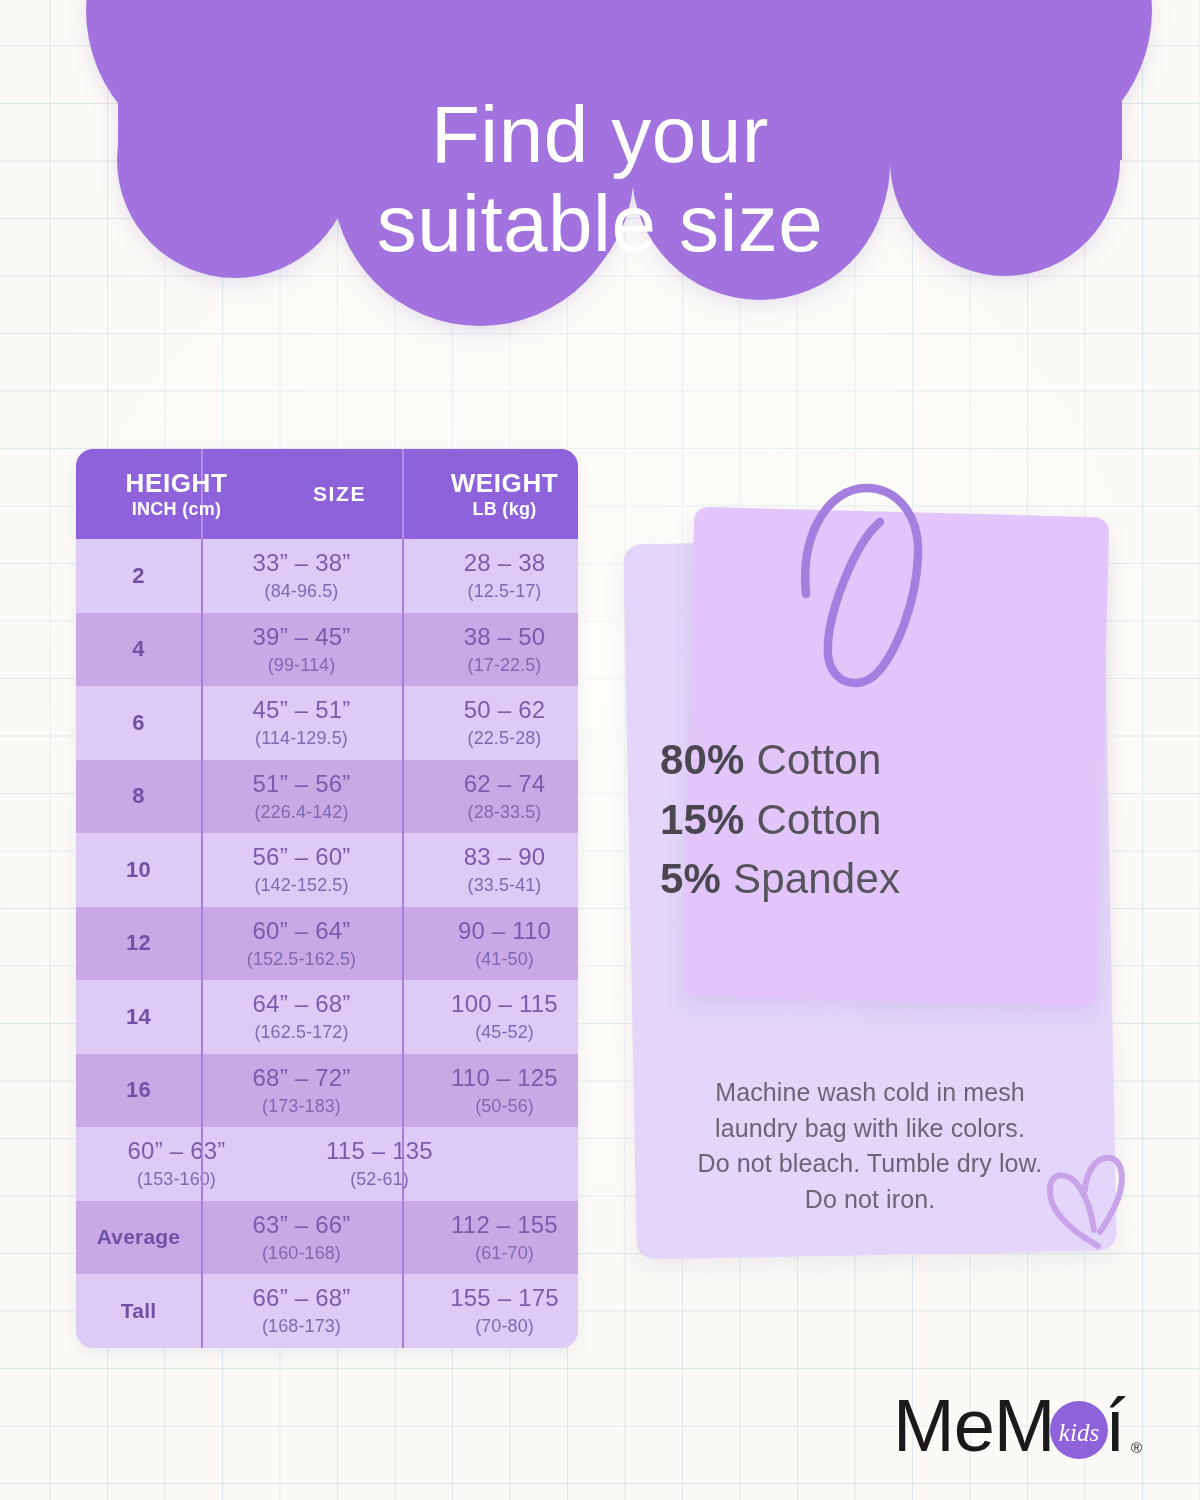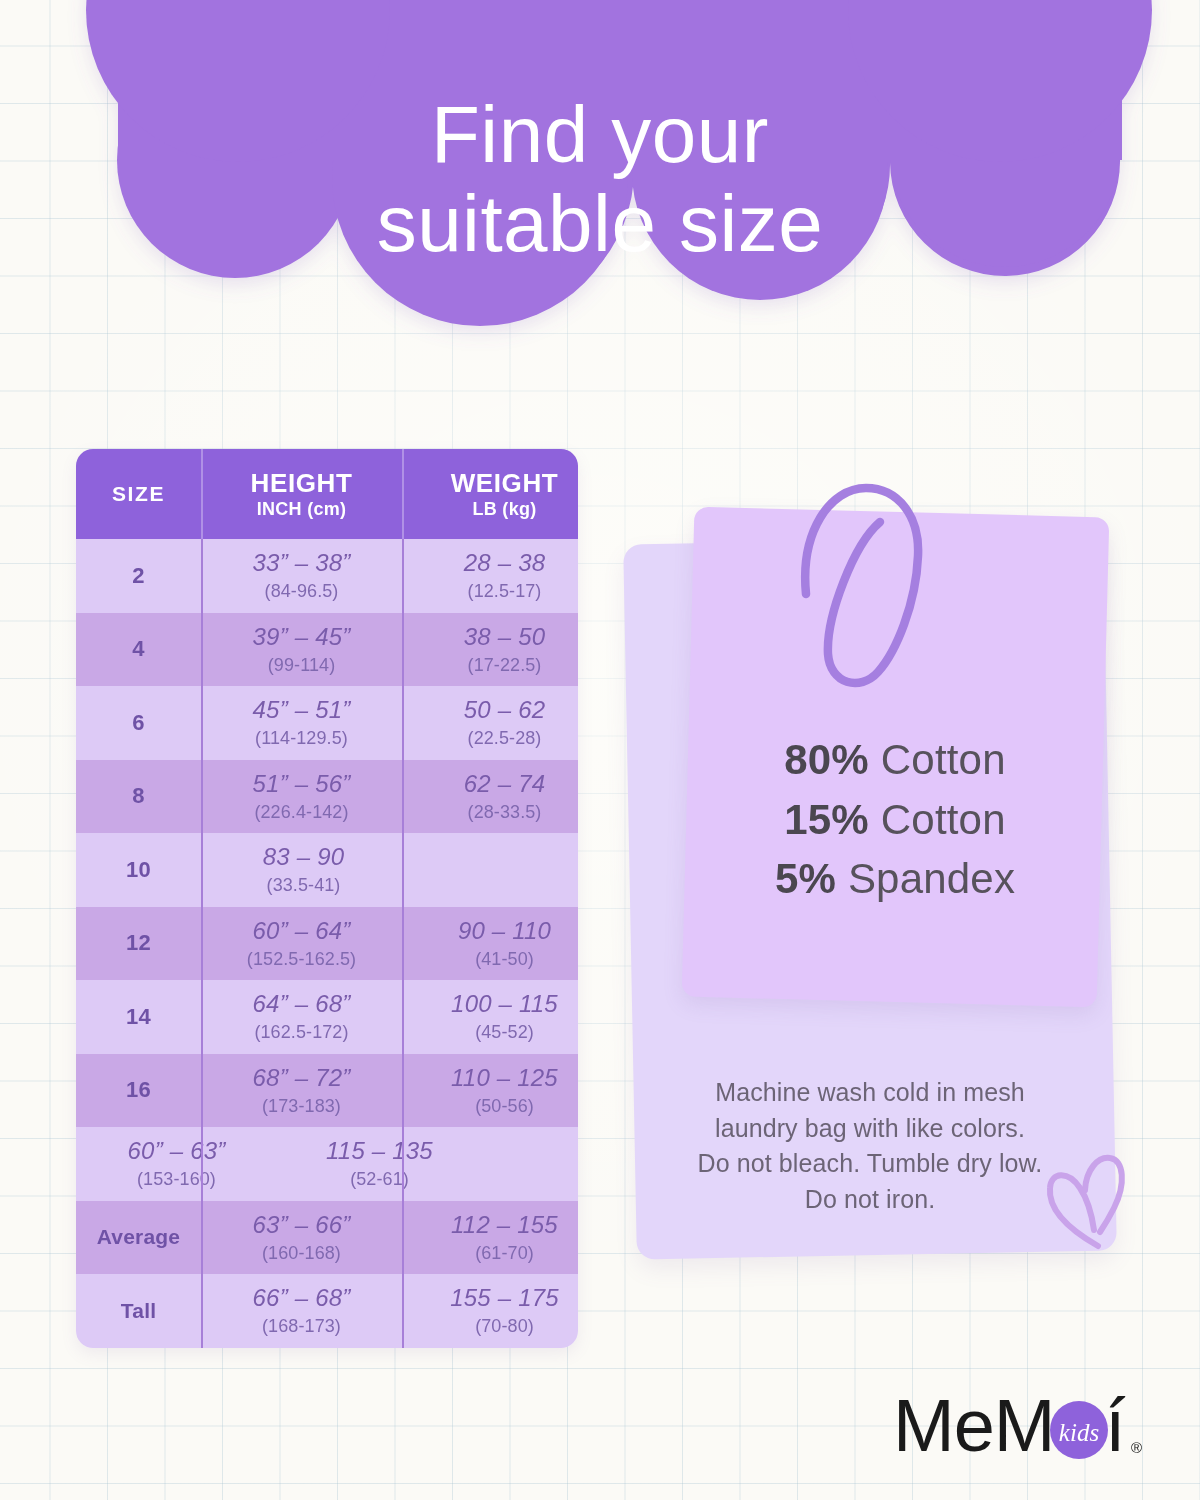--- a/index.html
+++ b/index.html
@@ -120,21 +120,20 @@
     color: #6f52a6;
     letter-spacing: 0.2px;
   }
   .size-label.word { font-size: 21px; }
   .val-main {
     font-size: 24px;
     font-weight: 500;
     color: #7a5cab;
     line-height: 1;
     letter-spacing: 0.2px;
-    font-style: italic;
   }
   .val-sub {
     font-size: 18px;
     font-weight: 400;
     color: #8069b0;
     line-height: 1;
     margin-top: 7px;
     letter-spacing: 0.1px;
   }
 
@@ -179,21 +178,20 @@
     width: 140px;
     height: 235px;
   }
   #paperclip svg { display:block; width:100%; height:100%; }
 
   #fabric-list {
     position: absolute;
     left: 660px;
     top: 730px;
     width: 470px;
-    text-align: center;
     color: #57525c;
     font-size: 42px;
     line-height: 1.42;
     font-weight: 300;
     letter-spacing: 0.2px;
   }
   #fabric-list .pct {
     font-weight: 700;
     color: #4b4750;
   }
@@ -264,26 +262,26 @@
     </g>
   </svg>
 </div>
 
 <h1 id="header-title">Find your
 suitable size</h1>
 
 <div id="size-table">
 
   <div class="trow" id="table-head">
-    <div class="tcell c-size">
-      <span class="head-size">SIZE</span>
-    </div>
     <div class="tcell c-height">
       <span class="head-main">HEIGHT</span>
       <span class="head-sub">INCH (cm)</span>
+    </div>
+    <div class="tcell c-size">
+      <span class="head-size">SIZE</span>
     </div>
     <div class="tcell c-weight">
       <span class="head-main">WEIGHT</span>
       <span class="head-sub">LB (kg)</span>
     </div>
     <div class="divider div-1"></div>
     <div class="divider div-2"></div>
   </div>
 
   <div id="table-body">
@@ -343,20 +341,24 @@
         <div class="tcell c-weight">
           <span class="val-main">62 – 74</span>
           <span class="val-sub">(28-33.5)</span>
         </div>
         <div class="divider div-1"></div>
         <div class="divider div-2"></div>
       </div>
       <div class="trow brow light">
         <div class="tcell c-size">
           <span class="size-label">10</span>
+        </div>
+        <div class="tcell c-height">
+          <span class="val-main">56” – 60”</span>
+          <span class="val-sub">(142-152.5)</span>
         </div>
         <div class="tcell c-weight">
           <span class="val-main">83 – 90</span>
           <span class="val-sub">(33.5-41)</span>
         </div>
         <div class="divider div-1"></div>
         <div class="divider div-2"></div>
       </div>
       <div class="trow brow dark">
         <div class="tcell c-size">

